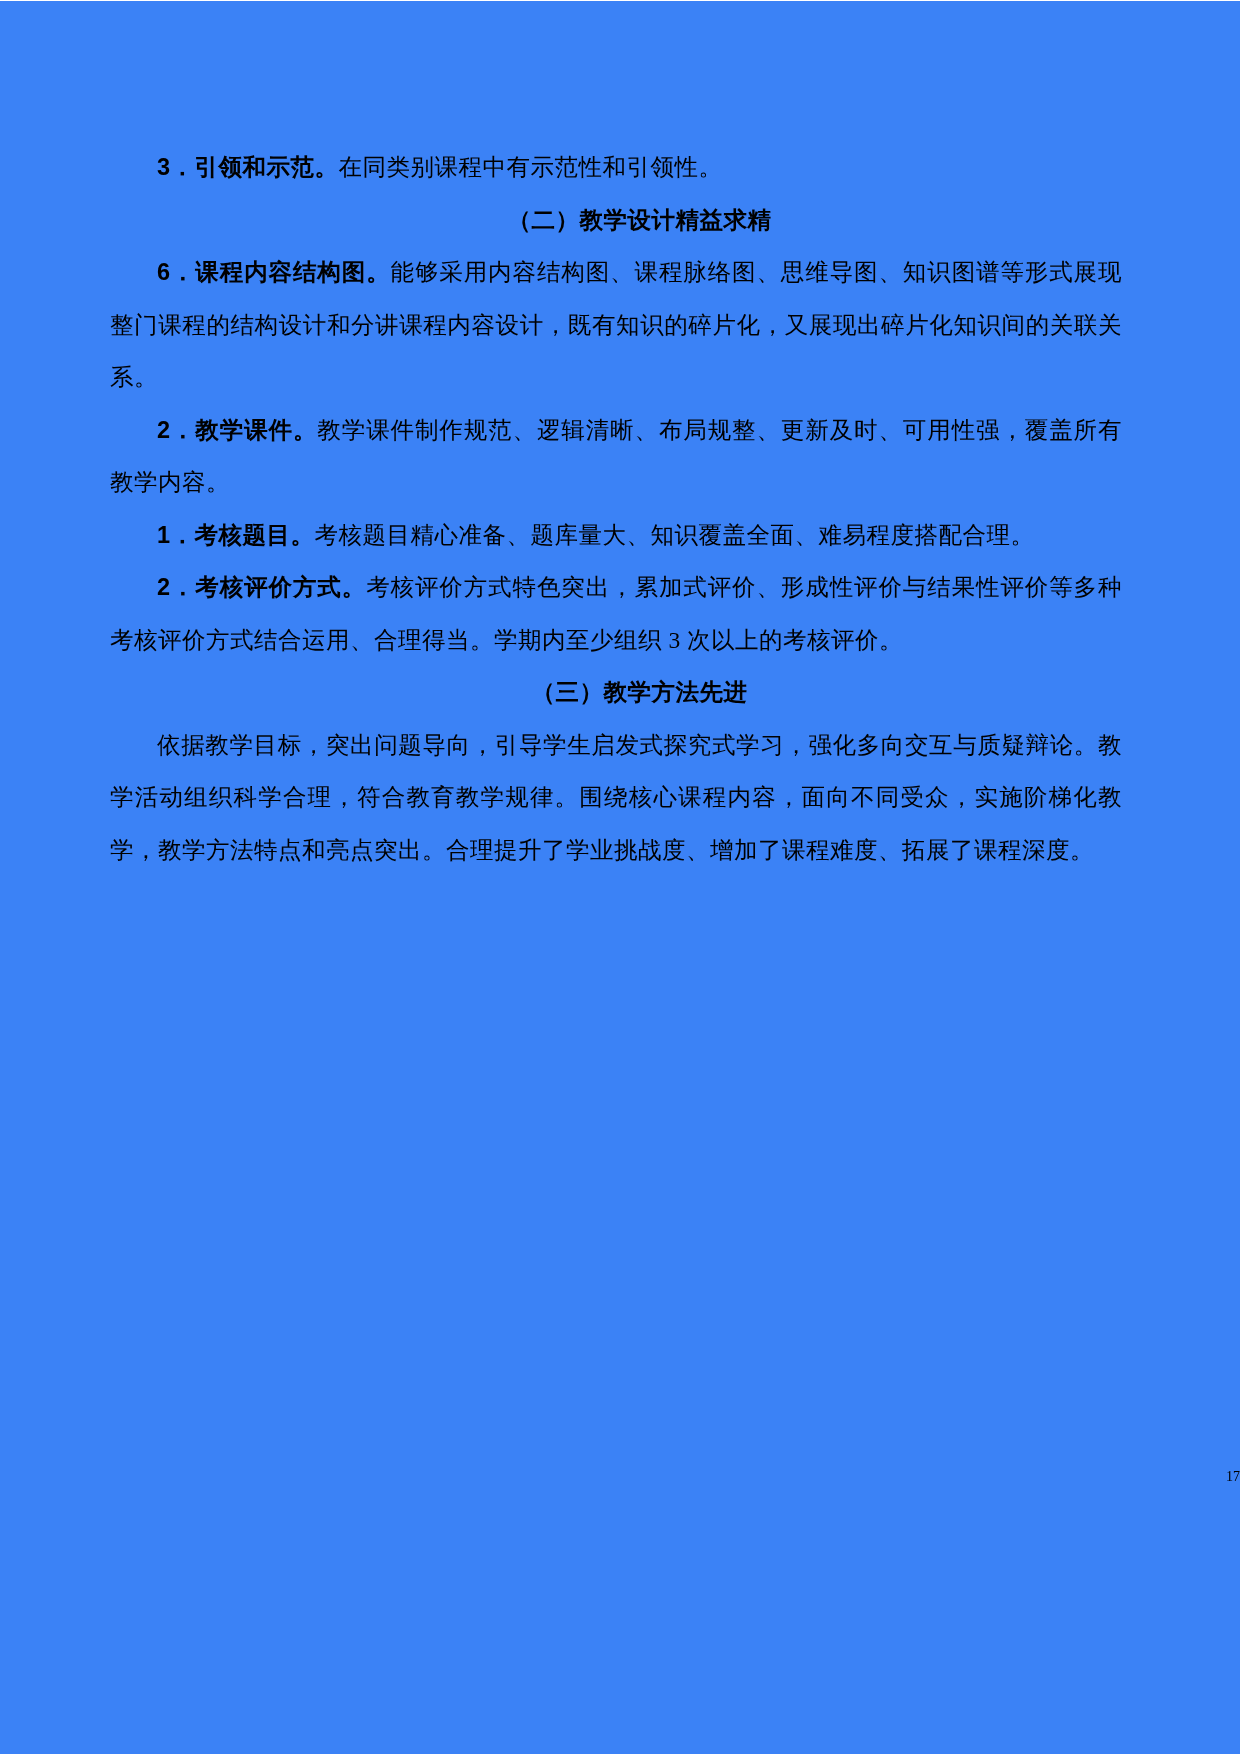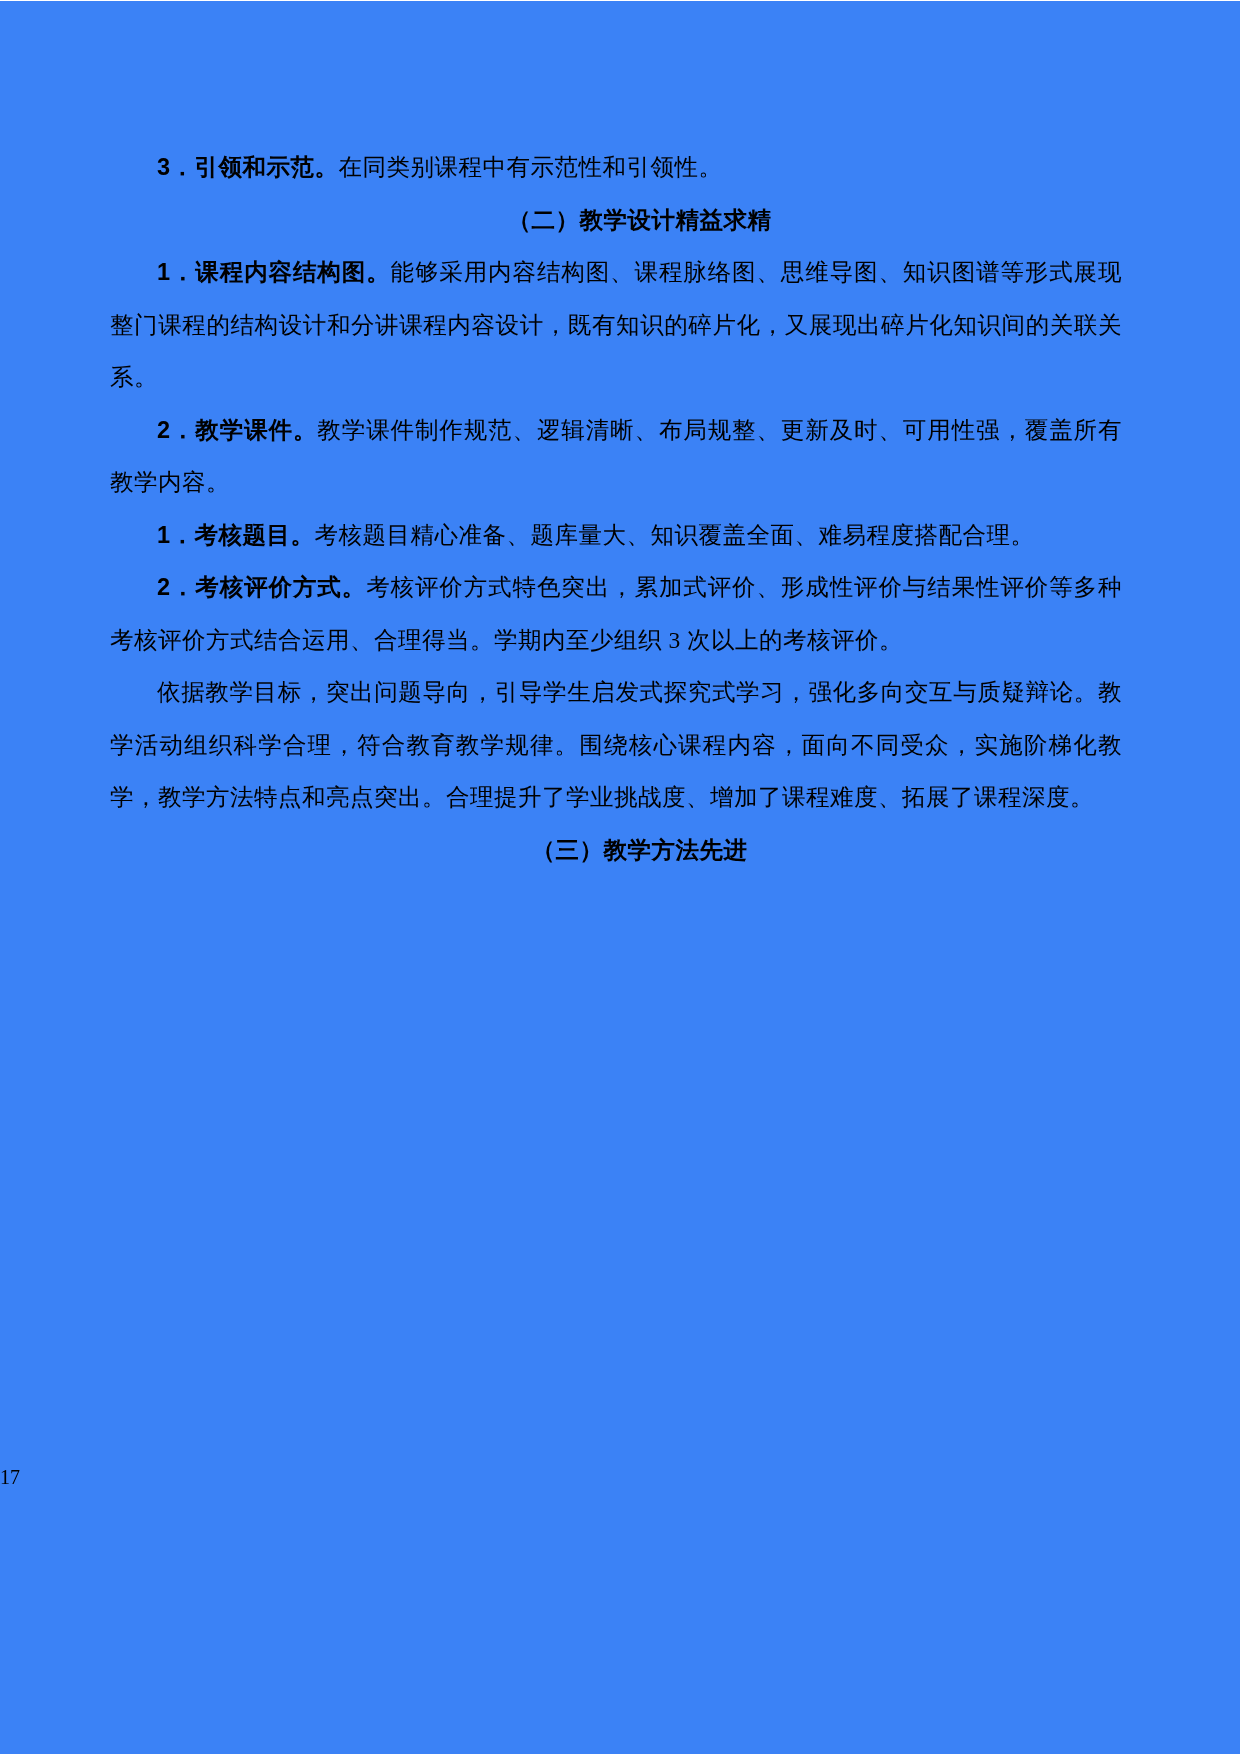--- a/index.html
+++ b/index.html
@@ -34,46 +34,46 @@
   .para.heading {
     font-family: "Liberation Sans", "DejaVu Sans", sans-serif;
     font-weight: bold;
     text-align: center;
   }
   .page-number {
     position: absolute;
     top: 1466px;
     left: 0;
     width: 100%;
-    text-align: left;
-    font-size: 20px;
+    text-align: right;
+    font-size: 14px;
     line-height: 20px;
     color: #000000;
   }
 </style>
 </head>
 <body>
 
 <div class="page">
   <div class="content">
 
     <p class="para"><b>3．引领和示范。</b><span>在同类别课程中有示范性和引领性。</span></p>
 
     <p class="para heading"><b>（二）教学设计精益求精</b><span></span></p>
 
-    <p class="para"><b>1．课程内容结构图。</b><span>能够采用内容结构图、课程脉络图、思维导图、知识图谱等形式展现整门课程的结构设计和分讲课程内容设计，既有知识的碎片化，又展现出碎片化知识间的关联关系。</span></p>
+    <p class="para"><b>6．课程内容结构图。</b><span>能够采用内容结构图、课程脉络图、思维导图、知识图谱等形式展现整门课程的结构设计和分讲课程内容设计，既有知识的碎片化，又展现出碎片化知识间的关联关系。</span></p>
 
     <p class="para"><b>2．教学课件。</b><span>教学课件制作规范、逻辑清晰、布局规整、更新及时、可用性强，覆盖所有教学内容。</span></p>
 
 
     <p class="para"><b>1．考核题目。</b><span>考核题目精心准备、题库量大、知识覆盖全面、难易程度搭配合理。</span></p>
 
     <p class="para"><b>2．考核评价方式。</b><span>考核评价方式特色突出，累加式评价、形成性评价与结果性评价等多种考核评价方式结合运用、合理得当。学期内至少组织 3 次以上的考核评价。</span></p>
 
+    <p class="para heading"><b>（三）教学方法先进</b><span></span></p>
+
     <p class="para"><b></b><span>依据教学目标，突出问题导向，引导学生启发式探究式学习，强化多向交互与质疑辩论。教学活动组织科学合理，符合教育教学规律。围绕核心课程内容，面向不同受众，实施阶梯化教学，教学方法特点和亮点突出。合理提升了学业挑战度、增加了课程难度、拓展了课程深度。</span></p>
-
-    <p class="para heading"><b>（三）教学方法先进</b><span></span></p>
 
 
   </div>
 
   <div class="page-number">17</div>
 </div>
 
 </body></html>

